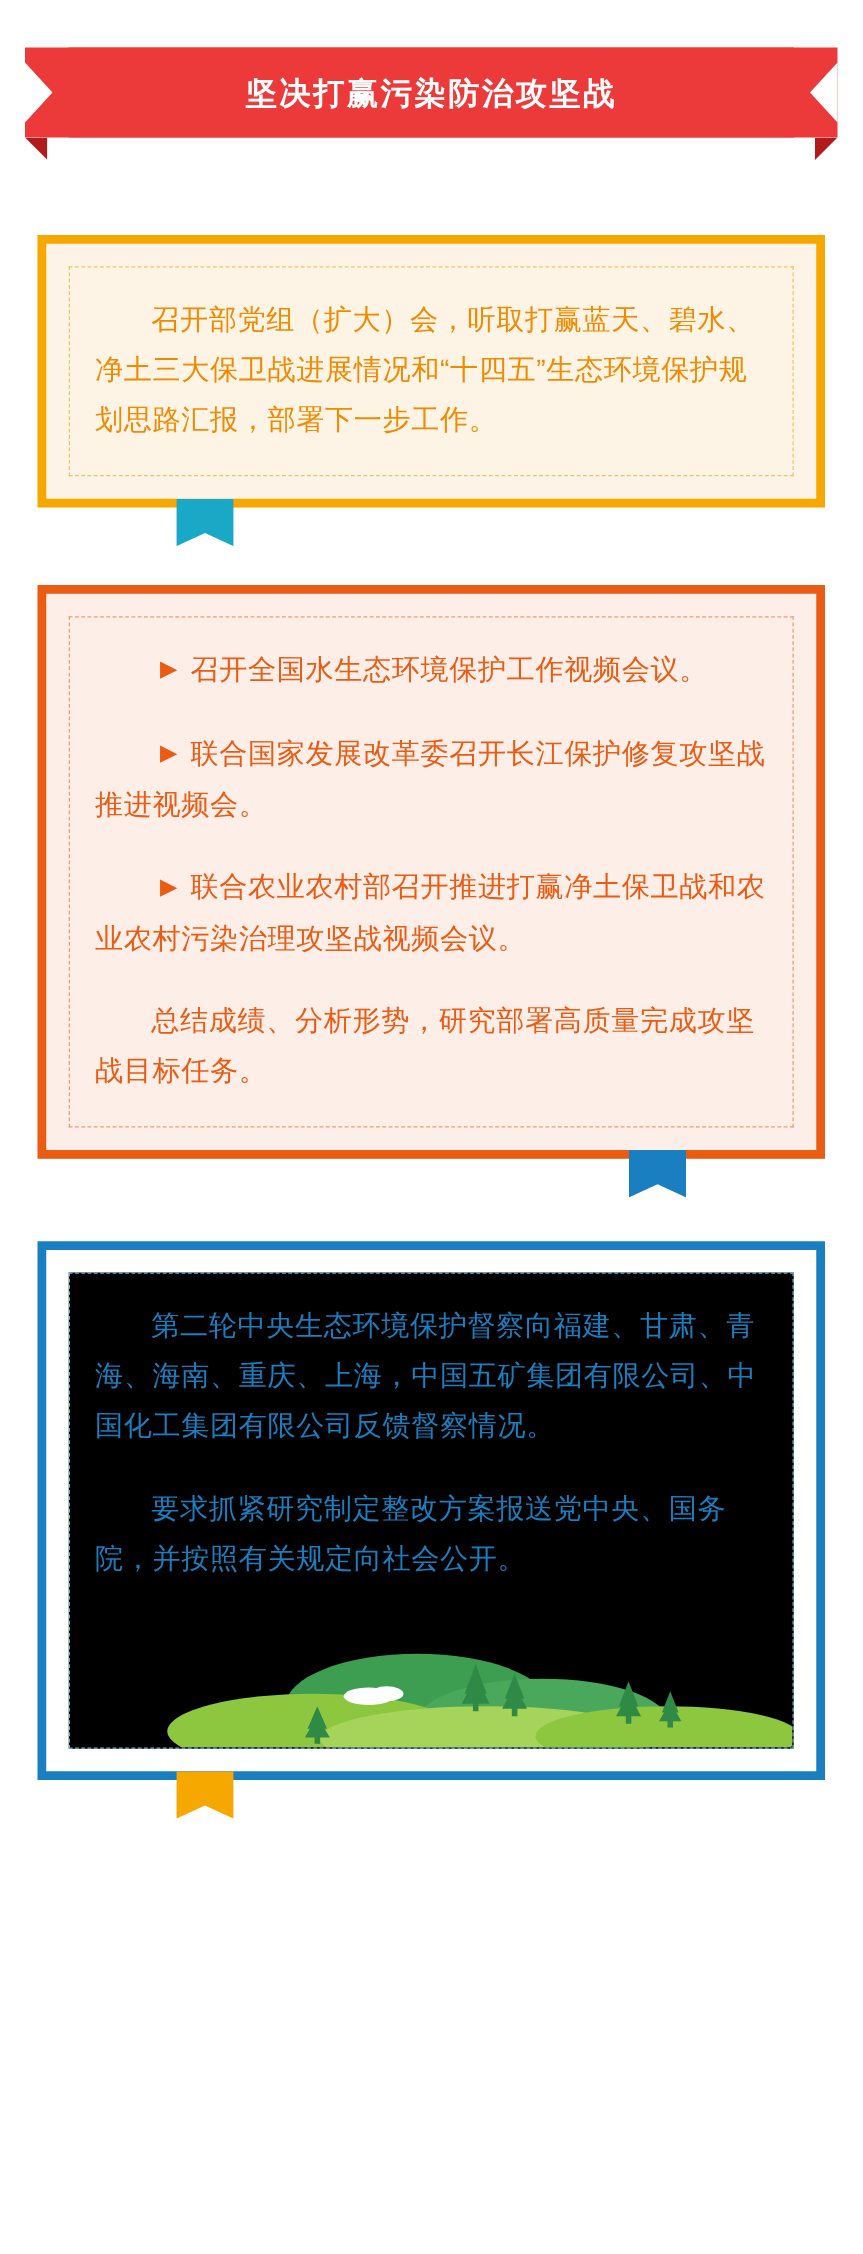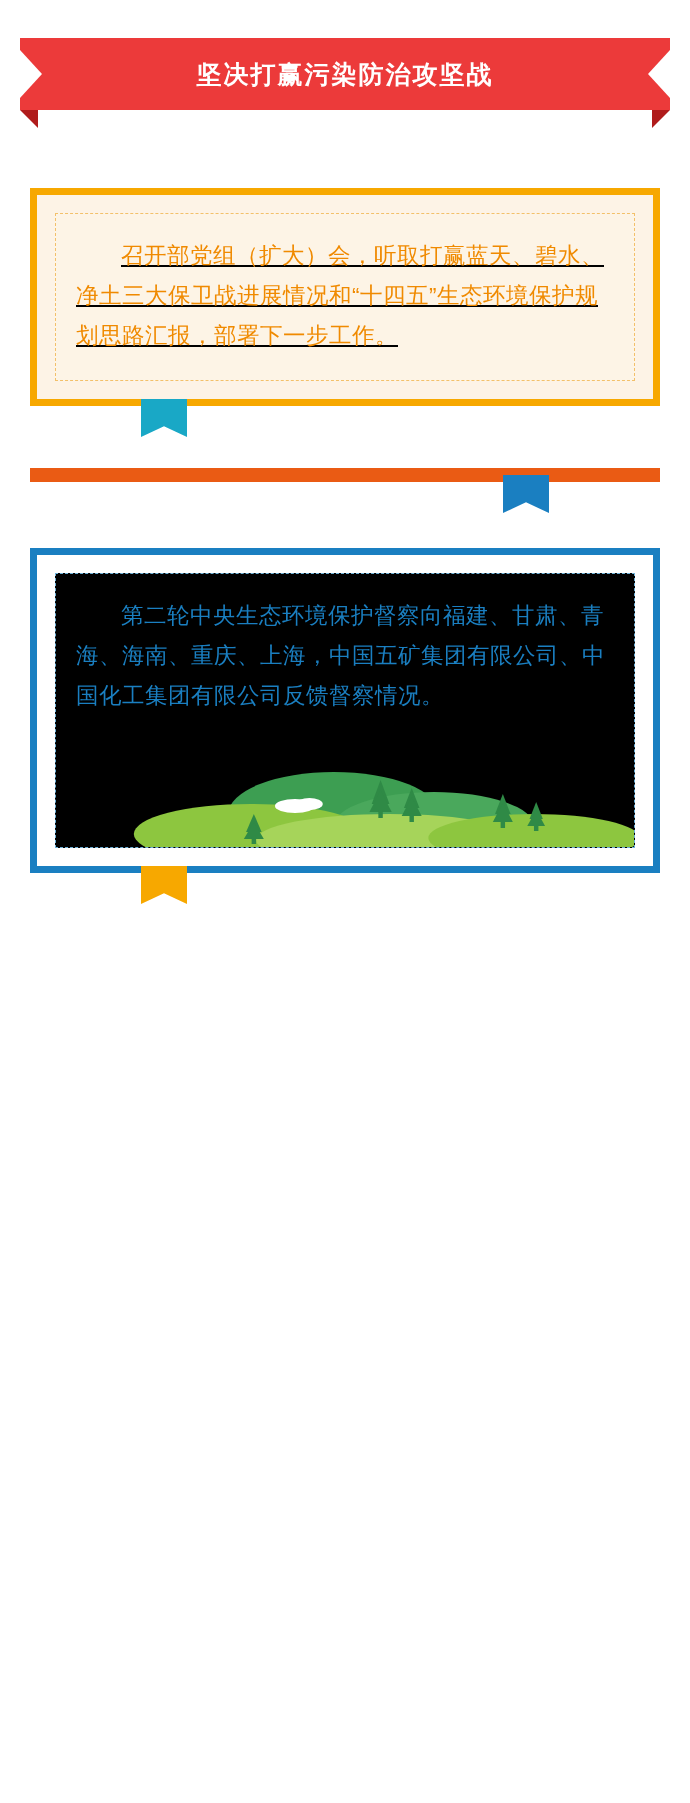--- a/index.html
+++ b/index.html
@@ -94,21 +94,21 @@
     border-width: 7px;
     box-sizing: border-box;
   }
   .card-inner {
     margin: 18px;
     border: 1px dashed #f0a46a;
     padding: 22px 20px 24px 20px;
     box-sizing: border-box;
   }
   .card.orange { border-color: #f7a800; background: #fdf3e6; }
-  .card.orange .card-inner { background: #fdf4e6; border-color: #f3c06a; text-decoration: underline; }
+  .card.orange .card-inner { background: #fdf4e6; border-color: #f3c06a; }
   .card.red { border-color: #ea5b14; background: #fdeee8; }
   .card.red .card-inner { background: #fdeee8; border-color: #f09b70; }
   .card.blue { border-color: #1a7fc1; background: #ffffff; }
   .card.blue .card-inner { background: #000000; border-color: #6fb3da; padding-bottom: 0; }
 
   .para {
     font-size: 22.5px;
     line-height: 40px;
     letter-spacing: 0.5px;
     margin: 0 0 26px 0;
@@ -176,28 +176,41 @@
   <div class="card orange">
     <div class="card-inner">
       <p class="para indent">召开部党组（扩大）会，听取打赢蓝天、碧水、净土三大保卫战进展情况和“十四五”生态环境保护规划思路汇报，部署下一步工作。</p>
     </div>
     <div class="tab cyan"></div>
   </div>
 
   <div class="gap-b"></div>
 
   <div class="card red">
+    <div class="card-inner">
+      <p class="para bullet-para">
+        <span class="bullet-tri">▶</span><span>召开全国水生态环境保护工作视频会议。</span>
+      </p>
+      <p class="para bullet-para">
+        <span class="bullet-tri">▶</span><span>联合国家发展改革委召开长江保护修复攻坚战推进视频会。</span>
+      </p>
+      <p class="para bullet-para">
+        <span class="bullet-tri">▶</span><span>联合农业农村部召开推进打赢净土保卫战和农业农村污染治理攻坚战视频会议。</span>
+      </p>
+      <p class="para indent">总结成绩、分析形势，研究部署高质量完成攻坚战目标任务。</p>
+    </div>
     <div class="tab blue2 right"></div>
   </div>
 
   <div class="gap-c"></div>
 
   <div class="card blue">
     <div class="card-inner">
       <p class="para indent">第二轮中央生态环境保护督察向福建、甘肃、青海、海南、重庆、上海，中国五矿集团有限公司、中国化工集团有限公司反馈督察情况。</p>
+      <p class="para indent">要求抓紧研究制定整改方案报送党中央、国务院，并按照有关规定向社会公开。</p>
       <div class="illus">
         <svg viewBox="0 0 520 105" preserveAspectRatio="none">
           <ellipse cx="250" cy="72" rx="95" ry="42" fill="#3d9e52"></ellipse>
           <ellipse cx="340" cy="84" rx="90" ry="34" fill="#4aa85c"></ellipse>
           <ellipse cx="175" cy="92" rx="105" ry="30" fill="#8dc63f"></ellipse>
           <ellipse cx="300" cy="98" rx="120" ry="26" fill="#a6d45a"></ellipse>
           <ellipse cx="430" cy="96" rx="95" ry="24" fill="#8dc63f"></ellipse>
           <ellipse cx="215" cy="64" rx="18" ry="7" fill="#ffffff"></ellipse>
           <ellipse cx="228" cy="62" rx="12" ry="6" fill="#ffffff"></ellipse>
           <g fill="#2f8a46">

